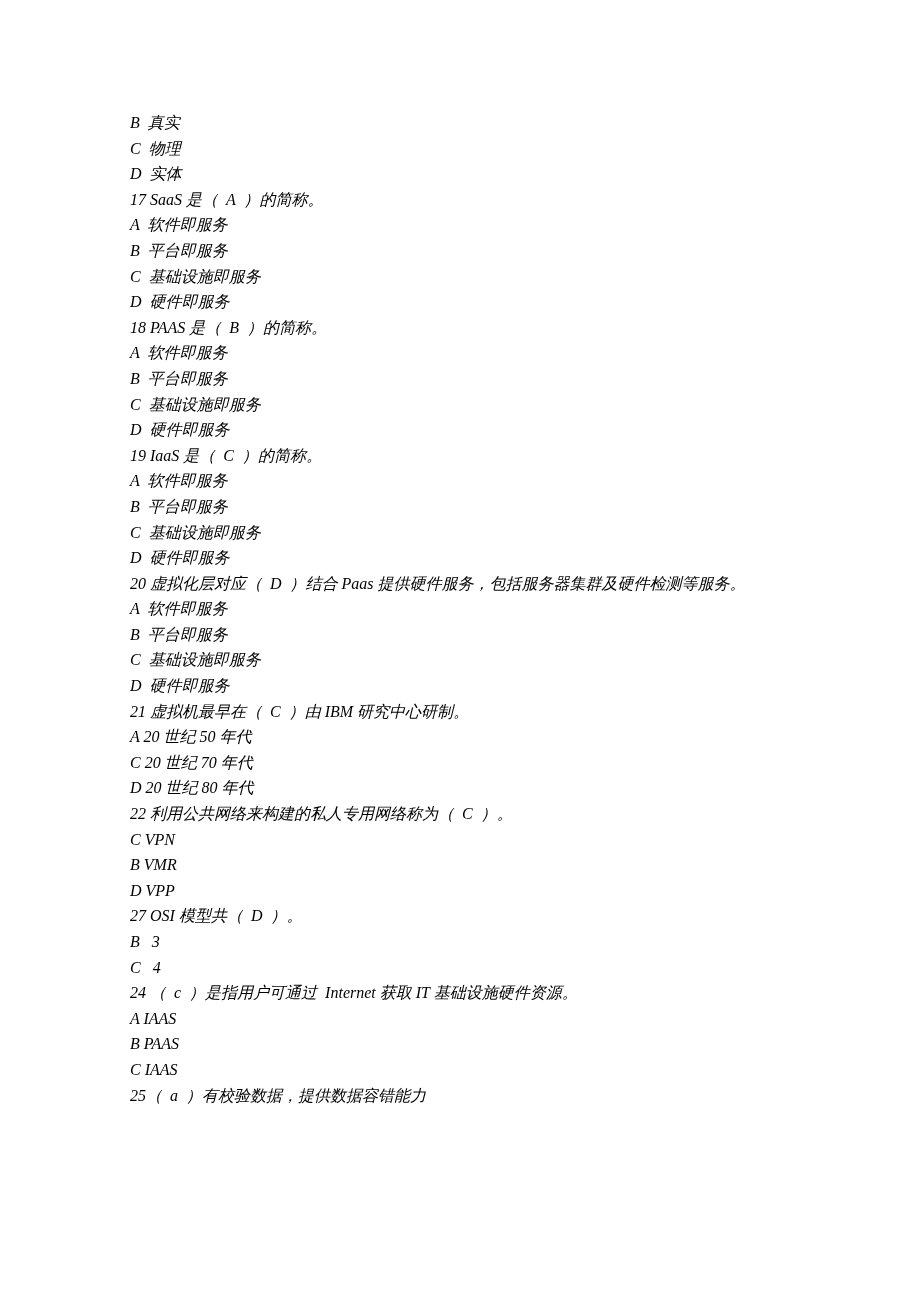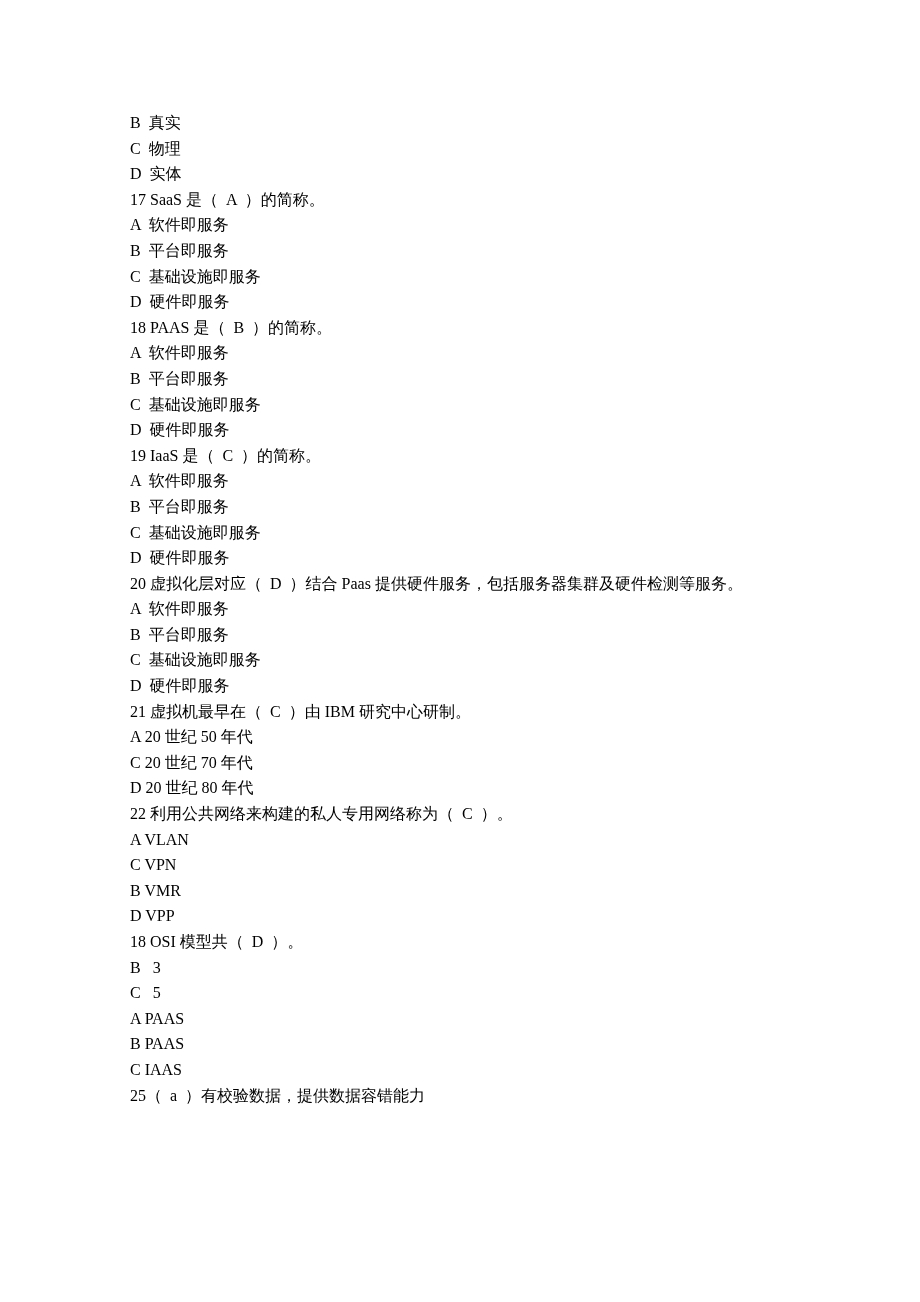--- a/index.html
+++ b/index.html
@@ -12,20 +12,21 @@
     line-height: 1.6;
   }
   .page {
     width: 920px;
     min-height: 1302px;
     padding: 110px 130px 0 130px;
     box-sizing: border-box;
   }
   .line {
     white-space: pre-wrap;
+    font-style: italic;
   }
 </style>
 </head>
 <body>
 
 <div class="page">
   <div class="line">B  真实</div>
   <div class="line">C  物理</div>
   <div class="line">D  实体</div>
   <div class="line">17 SaaS 是（  A  ）的简称。</div>
@@ -46,24 +47,24 @@
   <div class="line">20 虚拟化层对应（  D  ）结合 Paas 提供硬件服务，包括服务器集群及硬件检测等服务。</div>
   <div class="line">A  软件即服务</div>
   <div class="line">B  平台即服务</div>
   <div class="line">C  基础设施即服务</div>
   <div class="line">D  硬件即服务</div>
   <div class="line">21 虚拟机最早在（  C  ）由 IBM 研究中心研制。</div>
   <div class="line">A 20 世纪 50 年代</div>
   <div class="line">C 20 世纪 70 年代</div>
   <div class="line">D 20 世纪 80 年代</div>
   <div class="line">22 利用公共网络来构建的私人专用网络称为（  C  ）。</div>
-  <div class="line">A VLAN</div>
   <div class="line">C VPN</div>
   <div class="line">B VMR</div>
   <div class="line">D VPP</div>
-  <div class="line">18 OSI 模型共（  D  ）。</div>
+  <div class="line">27 OSI 模型共（  D  ）。</div>
   <div class="line">B   3</div>
-  <div class="line">C   5</div>
-  <div class="line">A PAAS</div>
+  <div class="line">C   4</div>
+  <div class="line">24 （  c  ）是指用户可通过  Internet 获取 IT 基础设施硬件资源。</div>
+  <div class="line">A IAAS</div>
   <div class="line">B PAAS</div>
   <div class="line">C IAAS</div>
   <div class="line">25（  a  ）有校验数据，提供数据容错能力</div>
 </div>
 
 </body></html>

